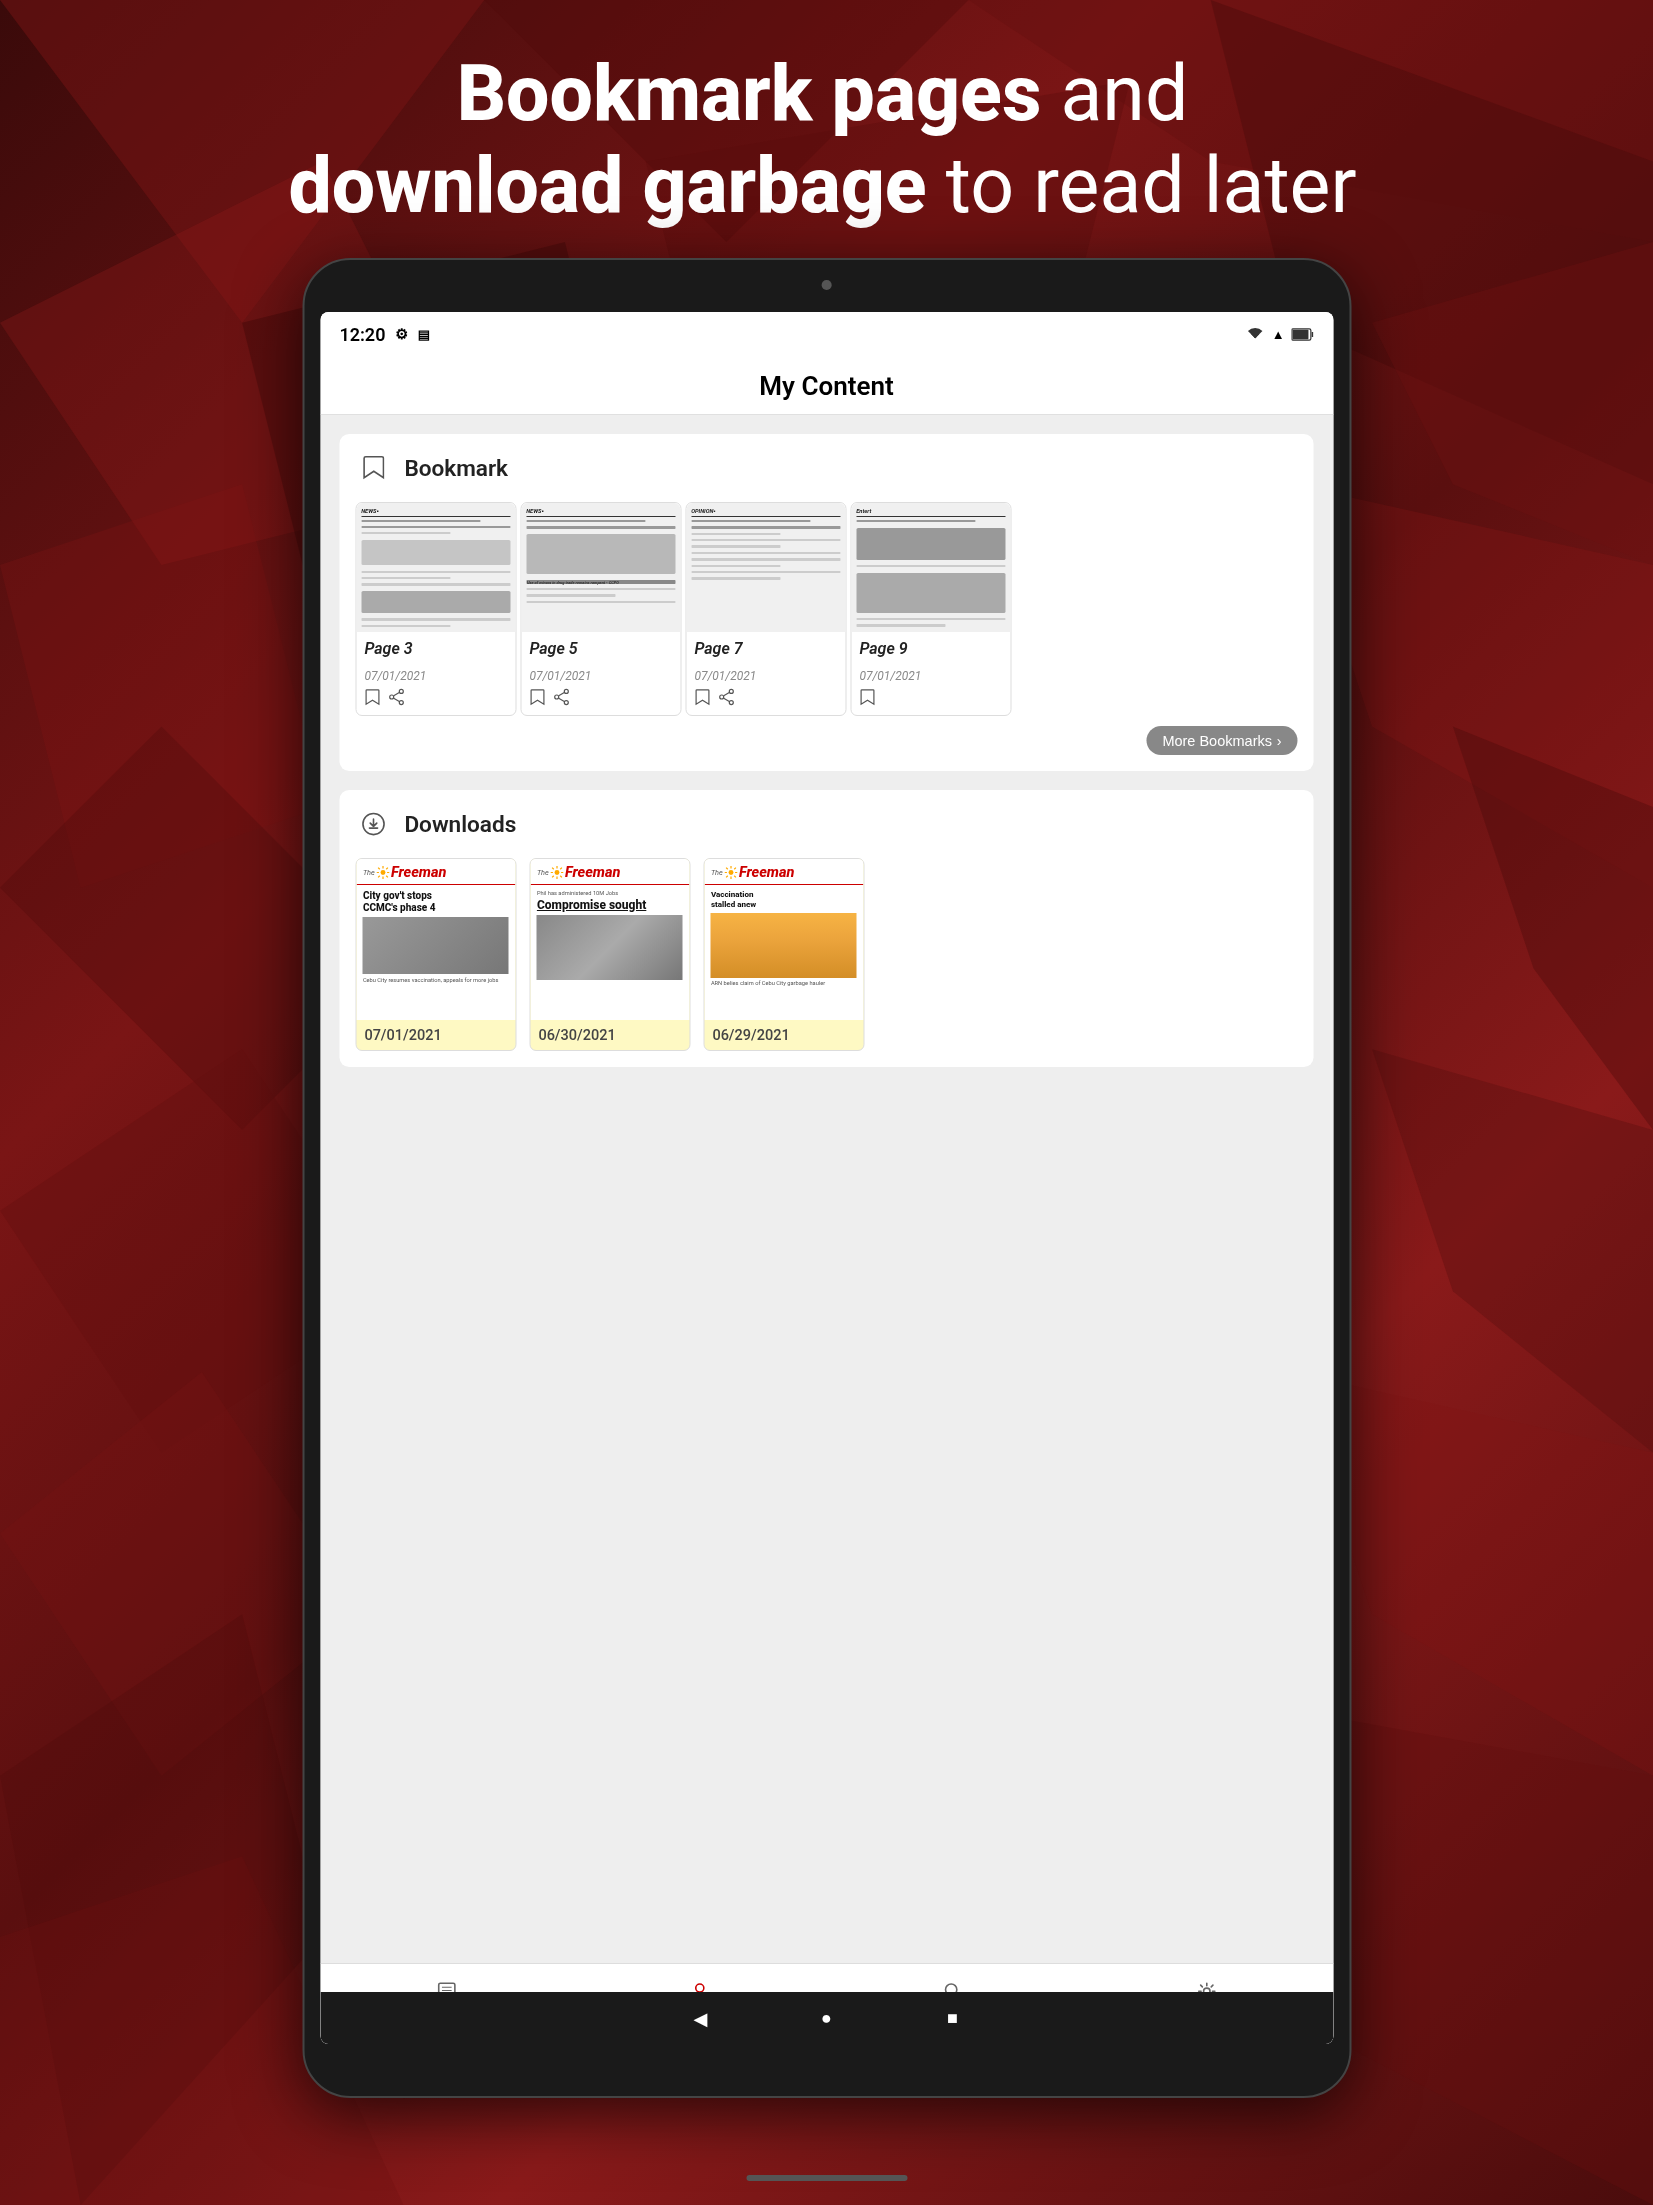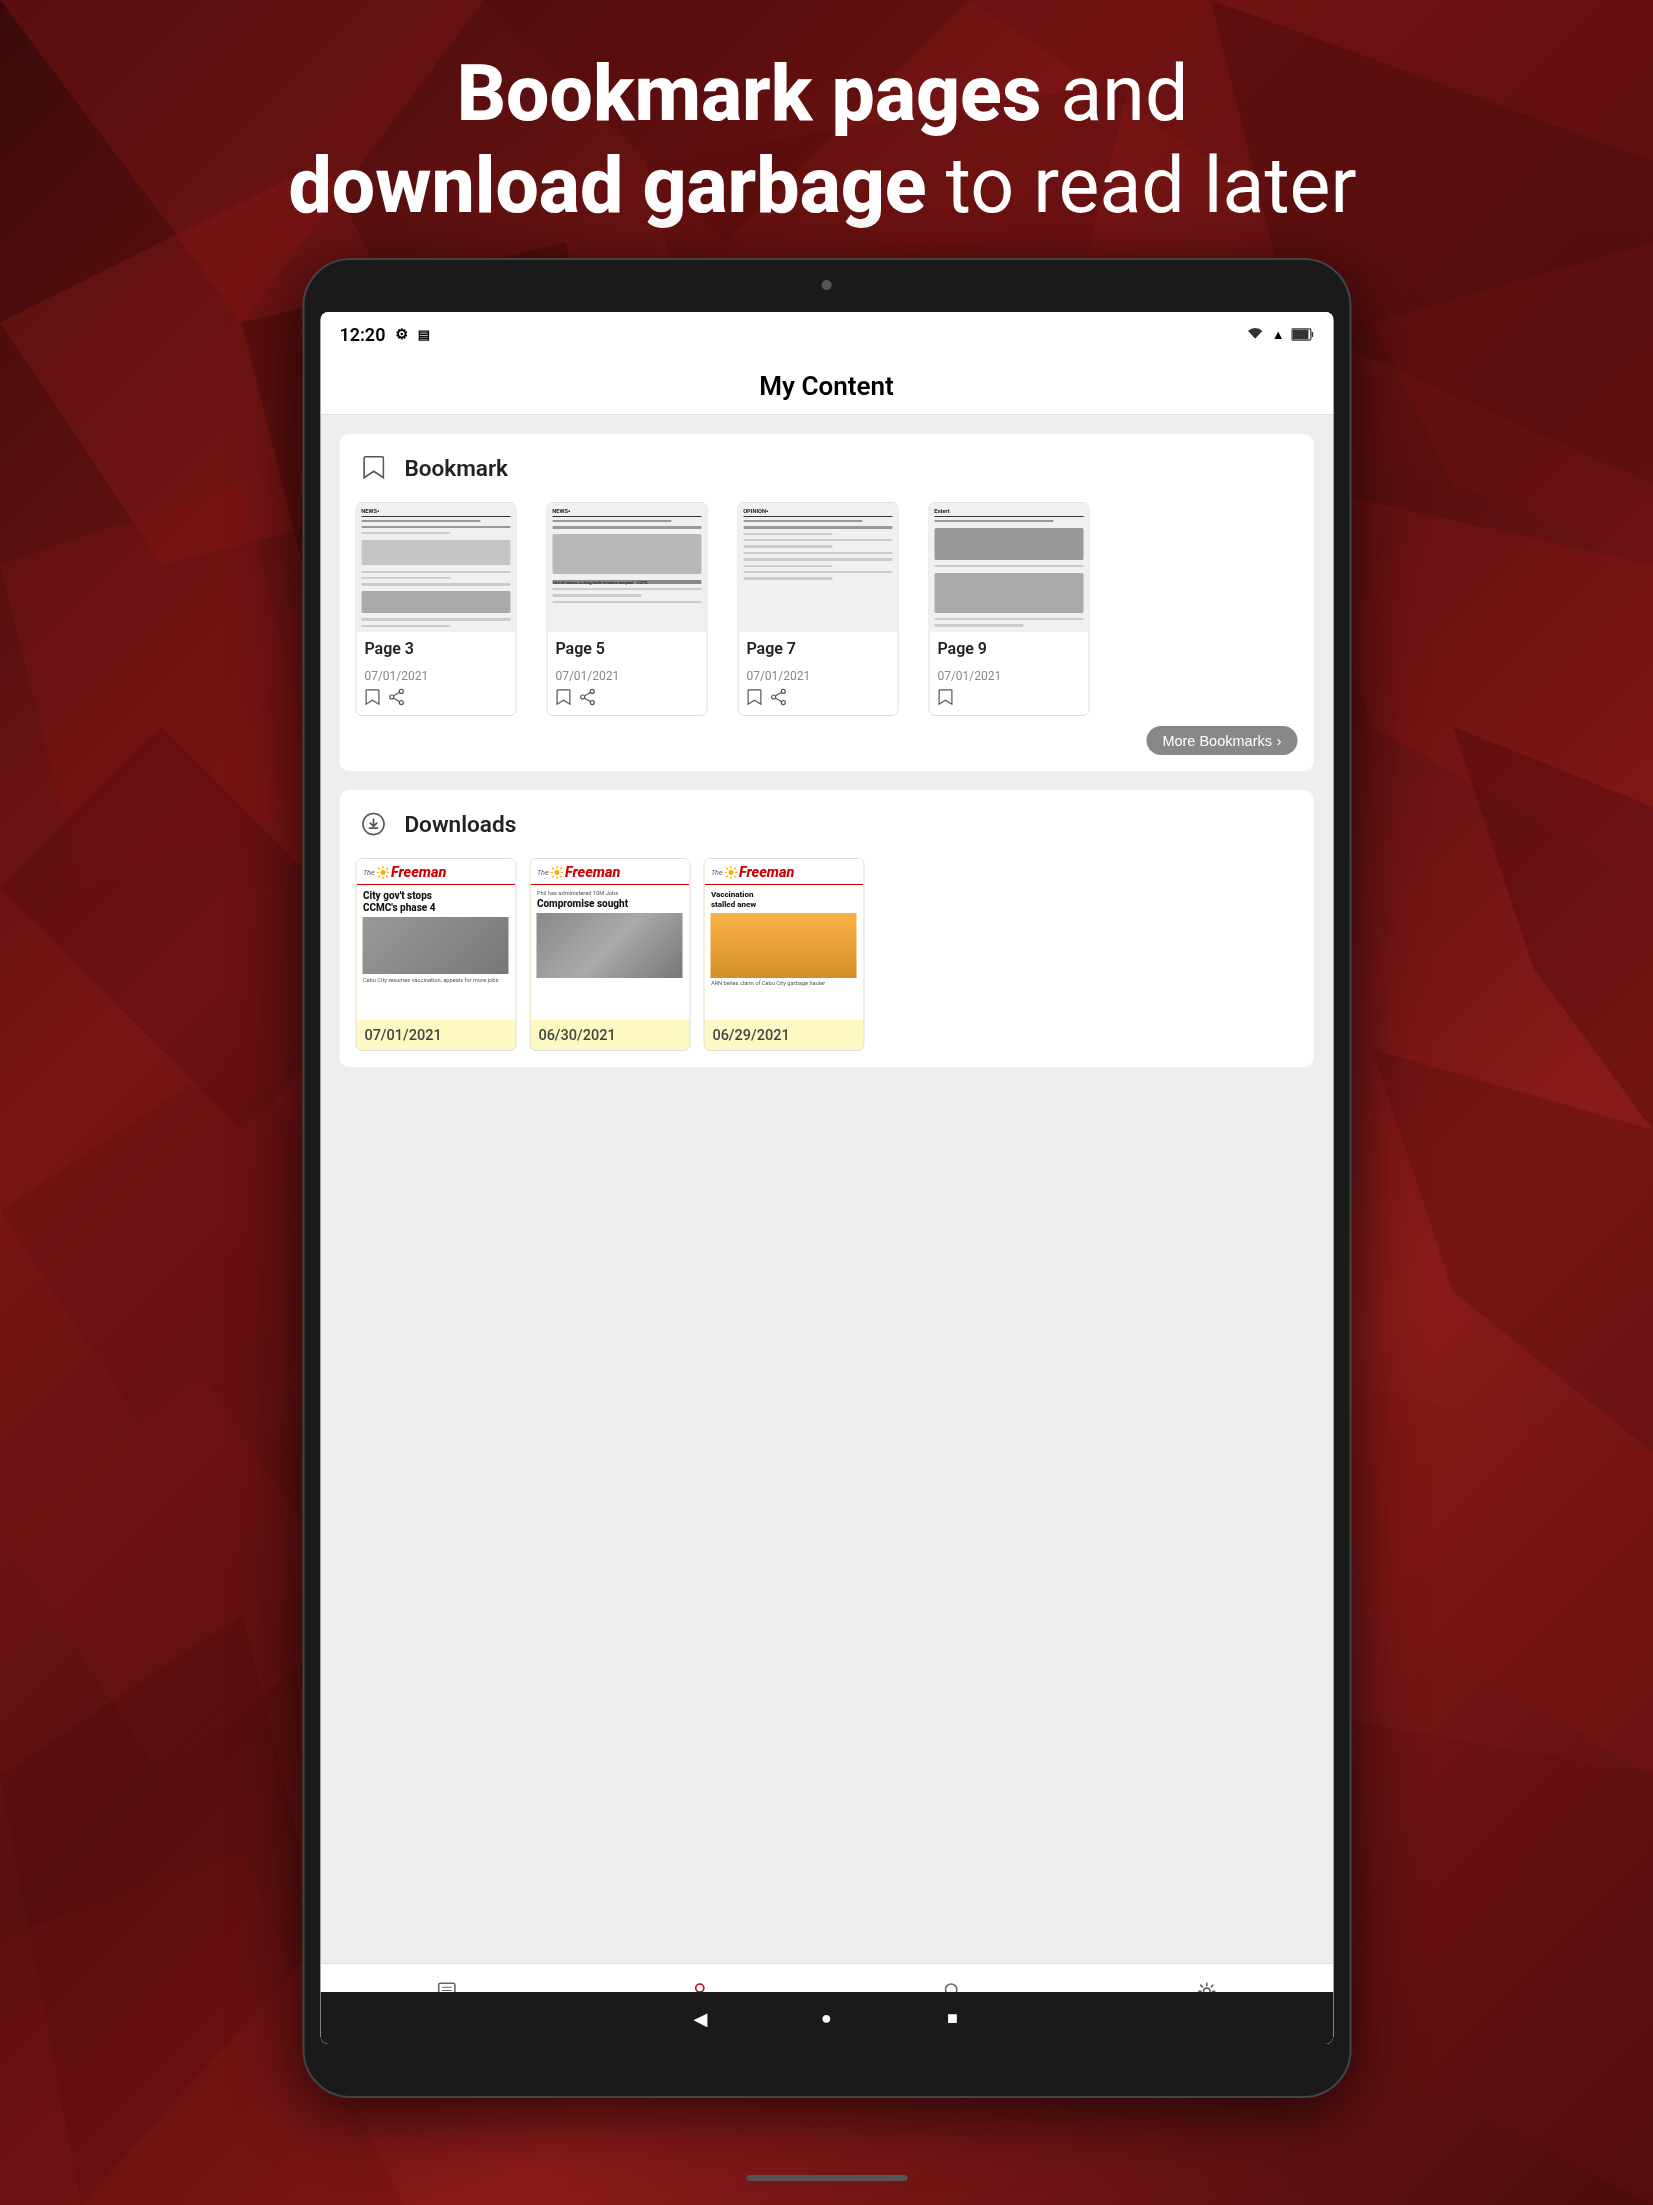--- a/index.html
+++ b/index.html
@@ -174,22 +174,23 @@
     }
     .section-title {
       font-size: 22.6px;
       font-weight: 600;
       color: #222;
     }
 
     
     .bookmarks-row {
       display: flex;
-      gap: 30px;
+      gap: 4px;
       overflow-x: visible;
+      font-style: italic;
     }
 
     .bookmark-card {
       background: white;
       border: 0.8px solid #ddd;
       border-radius: 6.5px;
       width: 161px;
       flex-shrink: 0;
     }
 
@@ -714,21 +715,21 @@
                     <line x1="2" y1="2" x2="4" y2="4" stroke="#ffaa00" stroke-width="1.5"></line>
                     <line x1="12" y1="12" x2="14" y2="14" stroke="#ffaa00" stroke-width="1.5"></line>
                     <line x1="14" y1="2" x2="12" y2="4" stroke="#ffaa00" stroke-width="1.5"></line>
                     <line x1="2" y1="14" x2="4" y2="12" stroke="#ffaa00" stroke-width="1.5"></line>
                   </svg>
                   <span style="font-size:14.5px;font-weight:800;color:#cc0000;font-style:italic;">Freeman</span>
                 </div>
               </div>
               <div style="padding:4.8px 6.5px;">
                 <div style="font-size:5.7px;color:#555;margin-bottom:1.6px;">Phil has administered 10M Jobs</div>
-                <div style="font-size:10px;font-weight:800;color:#111;line-height:1.2;margin-bottom:3.2px;">Compromise sought</div>
+                <div style="font-size:12px;font-weight:800;color:#111;line-height:1.2;margin-bottom:3.2px;text-decoration:underline;">Compromise sought</div>
                 <div class="freeman-img" style="height:65px;background:linear-gradient(135deg,#888 0%,#aaa 50%,#777 100%);"></div>
               </div>
             </div>
             <div class="download-date">06/30/2021</div>
           </div>
 
           <div class="download-card">
             <div class="download-thumbnail">
               <div class="freeman-header">
                 <div class="freeman-logo">

